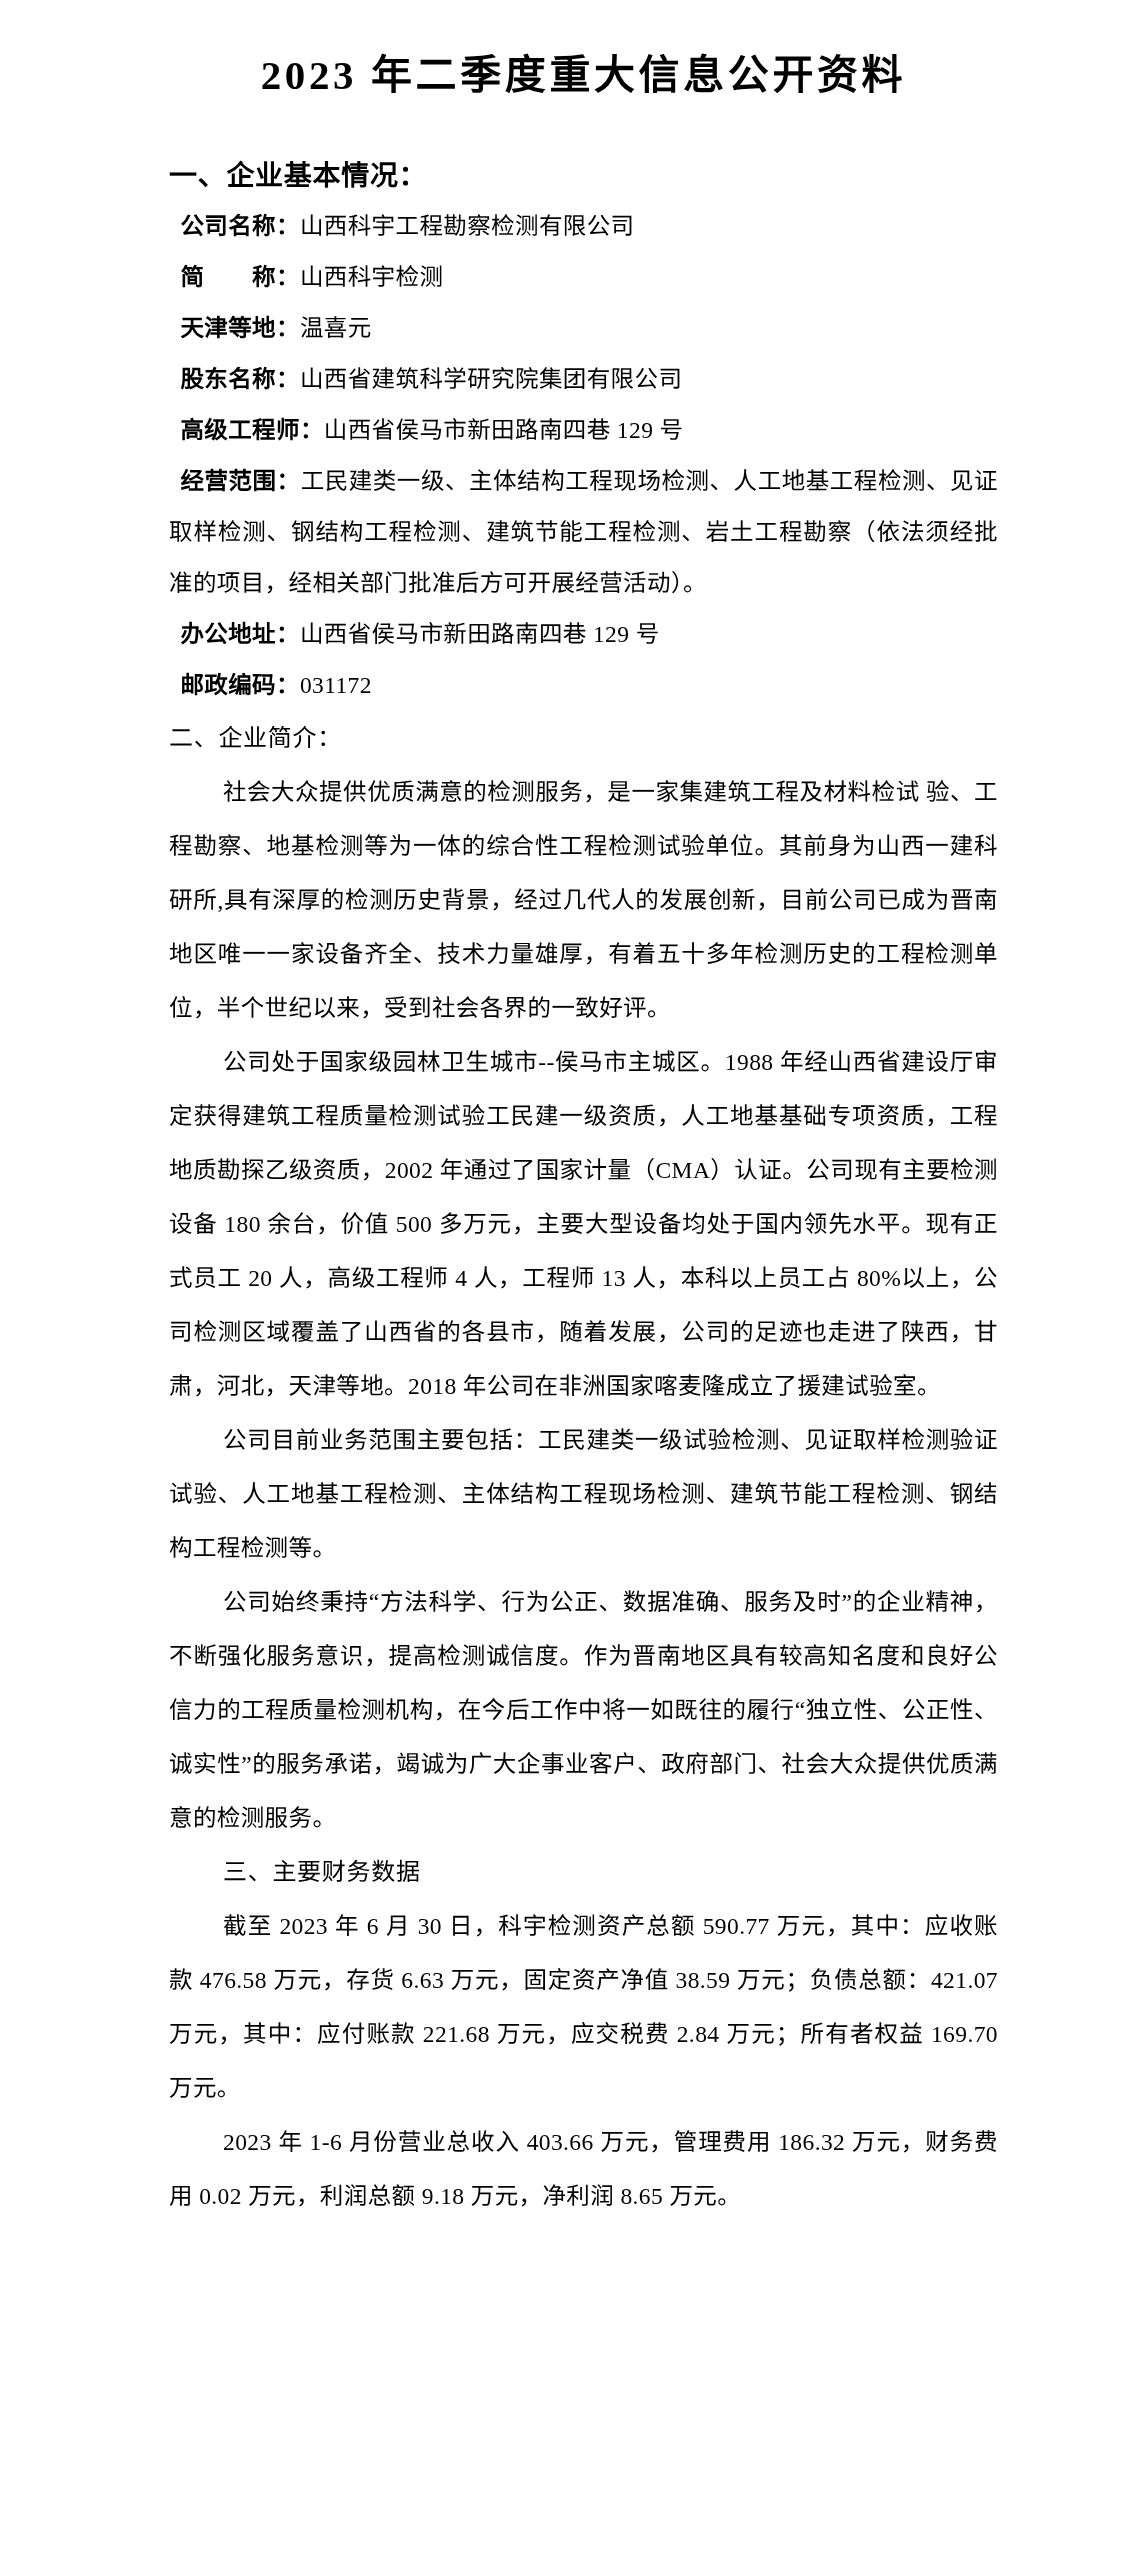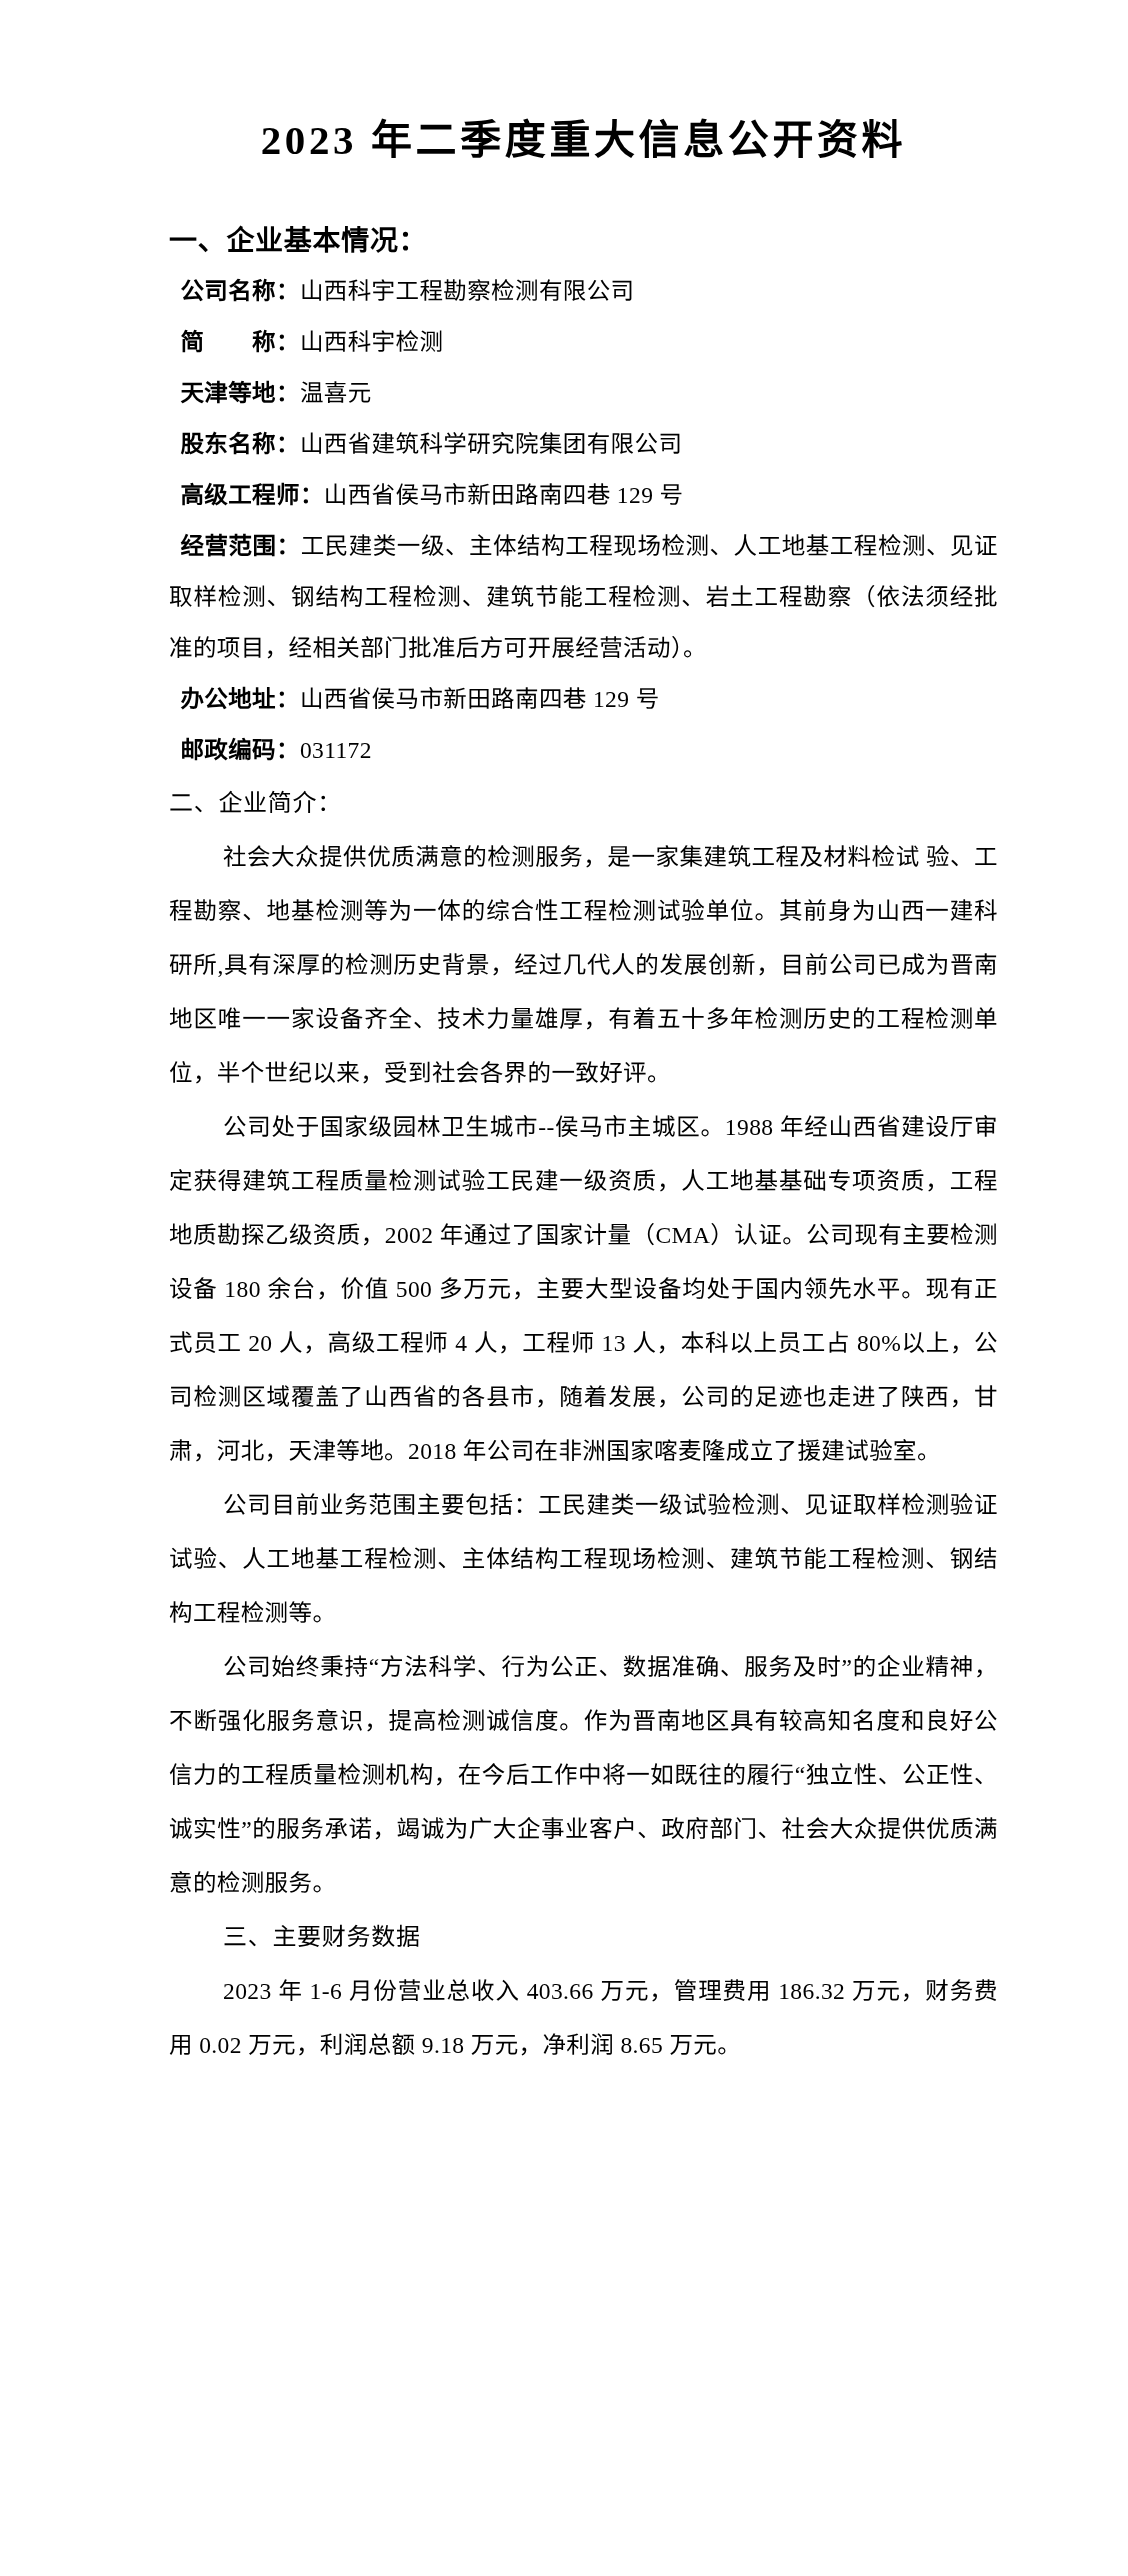--- a/index.html
+++ b/index.html
@@ -10,21 +10,21 @@
     width: 1129px;
     height: 2576px;
     overflow: hidden;
     color: #000000;
     font-family: "Liberation Serif", "DejaVu Serif", serif;
   }
   .page {
     width: 1129px;
     height: 2576px;
     background: #ffffff;
-    padding: 110px 131px 0 169px;
+    padding: 45px 131px 0 169px;
   }
   .doc-title {
     font-size: 41px;
     font-weight: bold;
     text-align: center;
     letter-spacing: 3.6px;
     line-height: 61px;
     margin-bottom: 44px;
     white-space: nowrap;
   }
@@ -92,16 +92,17 @@
 
   <h2 class="sec-heading">二、企业简介：</h2>
 
   <p class="para">社会大众提供优质满意的检测服务，是一家集建筑工程及材料检试 验、工程勘察、地基检测等为一体的综合性工程检测试验单位。其前身为山西一建科研所,具有深厚的检测历史背景，经过几代人的发展创新，目前公司已成为晋南地区唯一一家设备齐全、技术力量雄厚，有着五十多年检测历史的工程检测单位，半个世纪以来，受到社会各界的一致好评。</p>
   <p class="para">公司处于国家级园林卫生城市--侯马市主城区。1988 年经山西省建设厅审定获得建筑工程质量检测试验工民建一级资质，人工地基基础专项资质，工程地质勘探乙级资质，2002 年通过了国家计量（CMA）认证。公司现有主要检测设备 180 余台，价值 500 多万元，主要大型设备均处于国内领先水平。现有正式员工 20 人，高级工程师 4 人，工程师 13 人，本科以上员工占 80%以上，公司检测区域覆盖了山西省的各县市，随着发展，公司的足迹也走进了陕西，甘肃，河北，天津等地。2018 年公司在非洲国家喀麦隆成立了援建试验室。</p>
   <p class="para">公司目前业务范围主要包括：工民建类一级试验检测、见证取样检测验证试验、人工地基工程检测、主体结构工程现场检测、建筑节能工程检测、钢结构工程检测等。</p>
   <p class="para">公司始终秉持“方法科学、行为公正、数据准确、服务及时”的企业精神，不断强化服务意识，提高检测诚信度。作为晋南地区具有较高知名度和良好公信力的工程质量检测机构，在今后工作中将一如既往的履行“独立性、公正性、诚实性”的服务承诺，竭诚为广大企事业客户、政府部门、社会大众提供优质满意的检测服务。</p>
 
   <h2 class="sec-heading indented">三、主要财务数据</h2>
 
+  <p class="para">截至 2023 年 6 月 30 日，科宇检测资产总额 590.77 万元，其中：应收账款 476.58 万元，存货 6.63 万元，固定资产净值 38.59 万元；负债总额：421.07 万元，其中：应付账款 221.68 万元，应交税费 2.84 万元；所有者权益 169.70 万元。</p>
   <p class="para">2023 年 1-6 月份营业总收入 403.66 万元，管理费用 186.32 万元，财务费用 0.02 万元，利润总额 9.18 万元，净利润 8.65 万元。</p>
 
 </div>
 
 
 </body></html>

